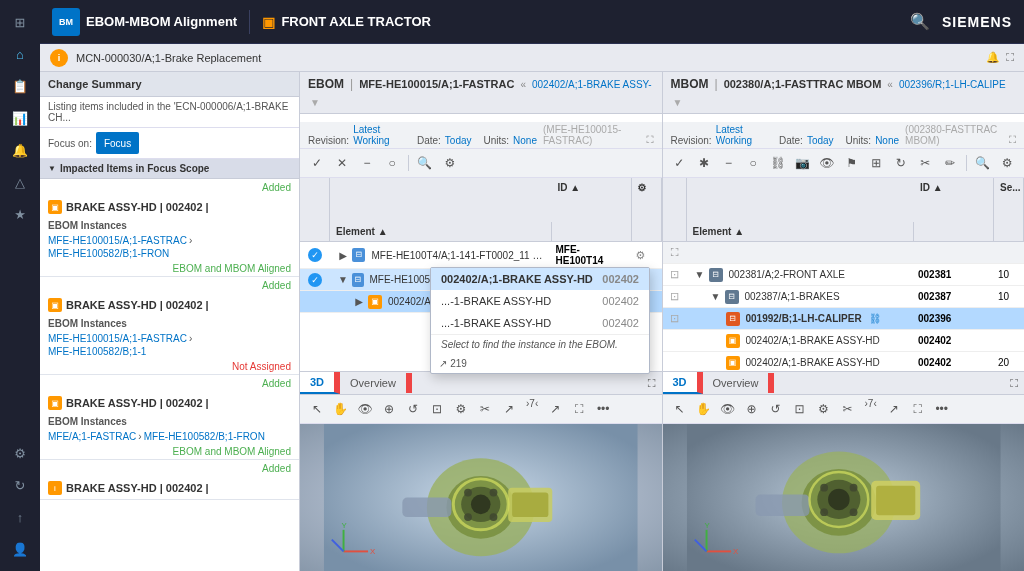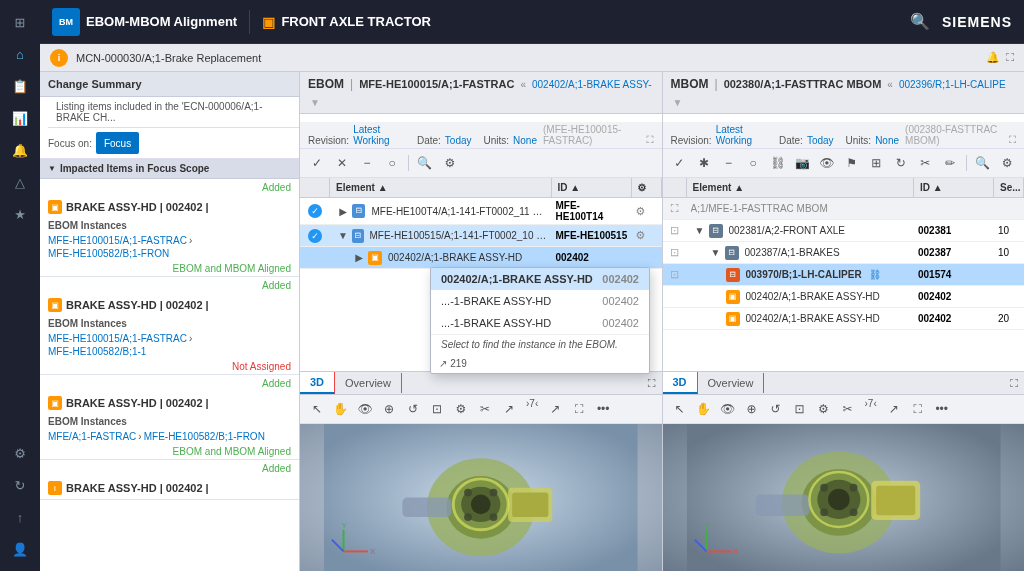--- a/index.html
+++ b/index.html
@@ -53,21 +53,21 @@
 
     
     .panels { display: flex; flex: 1; overflow: hidden; }
 
     
     .panel-left {
       width: 260px; background: #fff; border-right: 1px solid #c8ccd8;
       display: flex; flex-direction: column; overflow: hidden; flex-shrink: 0;
     }
     .panel-title { background: #e0e4ec; padding: 6px 8px; font-size: 11px; font-weight: 600; color: #333; border-bottom: 1px solid #c8ccd8; }
-    .panel-subtitle { font-size: 10px; color: #555; padding: 4px 8px; border-bottom: 1px solid #dde; margin-left: 8px; }
+    .panel-subtitle { font-size: 10px; color: #555; padding: 4px 8px; border-bottom: 1px solid #dde; }
     .focus-row { display: flex; align-items: center; gap: 4px; padding: 4px 8px; border-bottom: 1px solid #dde; }
     .focus-label { font-size: 10px; color: #555; }
     .focus-select {
       flex: 1; height: 22px; border: 1px solid #b0b8c8; border-radius: 2px;
       font-size: 10px; color: #333; background: #fff; padding: 0 4px;
     }
     .focus-btn {
       height: 22px; padding: 0 8px; background: #0073c7; color: #fff;
       border: none; border-radius: 2px; font-size: 10px; cursor: pointer;
     }
@@ -120,21 +120,21 @@
       width: 22px; height: 22px; display: flex; align-items: center; justify-content: center;
       border: none; background: transparent; color: #555; cursor: pointer; border-radius: 2px; font-size: 12px;
     }
     .tb-sep { width: 1px; height: 16px; background: #c8ccd8; margin: 0 2px; }
 
     
     .tree-table { overflow: auto; flex: 1; font-size: 10px; }
     .tree-header { display: flex; background: #e8eaf0; border-bottom: 1px solid #c8ccd8; position: sticky; top: 0; z-index: 2; }
     .tree-header .th { padding: 4px 6px; font-weight: 600; color: #333; border-right: 1px solid #c8ccd8; white-space: nowrap; }
     .tree-header .th:first-child { width: 30px; flex-shrink: 0; }
-    .tree-header .th.el { flex: 1; min-width: 180px; }
+    .tree-header .th.el { flex: 1; min-width: 180px; margin-top: 44px; }
     .tree-header .th.id { width: 80px; flex-shrink: 0; }
     .tree-header .th.seq { width: 30px; flex-shrink: 0; }
 
     .tree-row { display: flex; align-items: center; border-bottom: 1px solid #eee; min-height: 22px; }
     .tree-row.selected { background: #cce5ff; }
     .tree-row.highlighted { background: #b3d9ff; }
     .tree-cell { padding: 2px 4px; display: flex; align-items: center; gap: 3px; }
     .tree-cell.check { width: 30px; flex-shrink: 0; justify-content: center; }
     .tree-cell.element { flex: 1; min-width: 180px; overflow: hidden; }
     .tree-cell.id-cell { width: 80px; flex-shrink: 0; font-size: 10px; font-weight: bold; }
@@ -150,21 +150,21 @@
       position: absolute; background: #fff; border: 1px solid #b0b8c8; border-radius: 2px;
       box-shadow: 2px 4px 12px rgba(0,0,0,0.2); z-index: 100; min-width: 220px;
     }
     .dropdown-item { padding: 5px 10px; font-size: 11px; color: #333; cursor: pointer; }
     .dropdown-item.selected-item { background: #cce5ff; font-weight: 600; }
     .dropdown-hint { padding: 4px 10px; font-size: 10px; color: #555; border-top: 1px solid #eee; font-style: italic; }
 
     
     .viewer-section { height: 200px; display: flex; flex-direction: column; border-top: 1px solid #c8ccd8; }
     .viewer-tabs { display: flex; background: #e8eaf0; border-bottom: 1px solid #c8ccd8; align-items: center; }
-    .viewer-tab { padding: 4px 10px; font-size: 11px; color: #555; cursor: pointer; border-right: 1px solid #ef4444; }
+    .viewer-tab { padding: 4px 10px; font-size: 11px; color: #555; cursor: pointer; border-right: 6px solid #ef4444; }
     .viewer-tab.active { background: #fff; color: #0073c7; font-weight: 600; border-bottom: 2px solid #0073c7; }
     .viewer-tab-spacer { flex: 1; }
     .viewer-btn { width: 20px; height: 20px; display: flex; align-items: center; justify-content: center; font-size: 11px; color: #555; cursor: pointer; }
     .viewer-toolbar { background: #f0f2f5; padding: 3px 6px; display: flex; gap: 2px; border-bottom: 1px solid #dde; }
     .viewer-canvas {
       flex: 1; position: relative; overflow: hidden;
       background: radial-gradient(ellipse at center, #d0d8e8 0%, #8898aa 100%);
     }
 
     
@@ -496,23 +496,20 @@
           <div class="th" style="width:24px;"></div>
           <div class="th el">Element ▲</div>
           <div class="th id">ID ▲</div>
           <div class="th seq">Se...</div>
         </div>
 
         <div class="tree-row" style="background:#f0f2f5;">
           <div class="tree-cell check" style="width:24px;">
             <span style="font-size:11px;color:#888;">⛶</span>
           </div>
-          <div class="tree-cell element">
-            <span class="el-text" style="color:#888;">A;1/MFE-1-FASTTRAC MBOM</span>
-          </div>
           <div class="tree-cell id-cell"></div>
           <div class="tree-cell seq-cell"></div>
         </div>
 
         <div class="tree-row">
           <div class="tree-cell check" style="width:24px;">
             <span style="font-size:11px;color:#aaa;">⊡</span>
           </div>
           <div class="tree-cell element">
             <span class="indent" style="width:0px;"></span>
@@ -538,24 +535,24 @@
           <div class="tree-cell seq-cell">10</div>
         </div>
 
         <div class="tree-row highlighted">
           <div class="tree-cell check" style="width:24px;">
             <span style="font-size:11px;color:#aaa;">⊡</span>
           </div>
           <div class="tree-cell element">
             <span class="indent" style="width:32px;"></span>
             <span style="display:inline-block;width:14px;height:14px;background:#e05820;border-radius:2px;margin-right:3px;font-size:8px;color:#fff;text-align:center;line-height:14px;">⊟</span>
-            <span class="el-text" style="font-weight:600;">003970/B;1-LH-CALIPER</span>
+            <span class="el-text" style="font-weight:600;">001992/B;1-LH-CALIPER</span>
             <span style="margin-left:4px;font-size:10px;color:#0073c7;cursor:pointer;">⛓</span>
           </div>
-          <div class="tree-cell id-cell">001574</div>
+          <div class="tree-cell id-cell">002396</div>
           <div class="tree-cell seq-cell"></div>
         </div>
 
         <div class="tree-row">
           <div class="tree-cell check" style="width:24px;"></div>
           <div class="tree-cell element">
             <span class="indent" style="width:32px;"></span>
             <span style="display:inline-block;width:14px;height:14px;background:#ff9800;border-radius:2px;margin-right:3px;font-size:8px;color:#fff;text-align:center;line-height:14px;">▣</span>
             <span class="el-text">002402/A;1-BRAKE ASSY-HD</span>
           </div>

